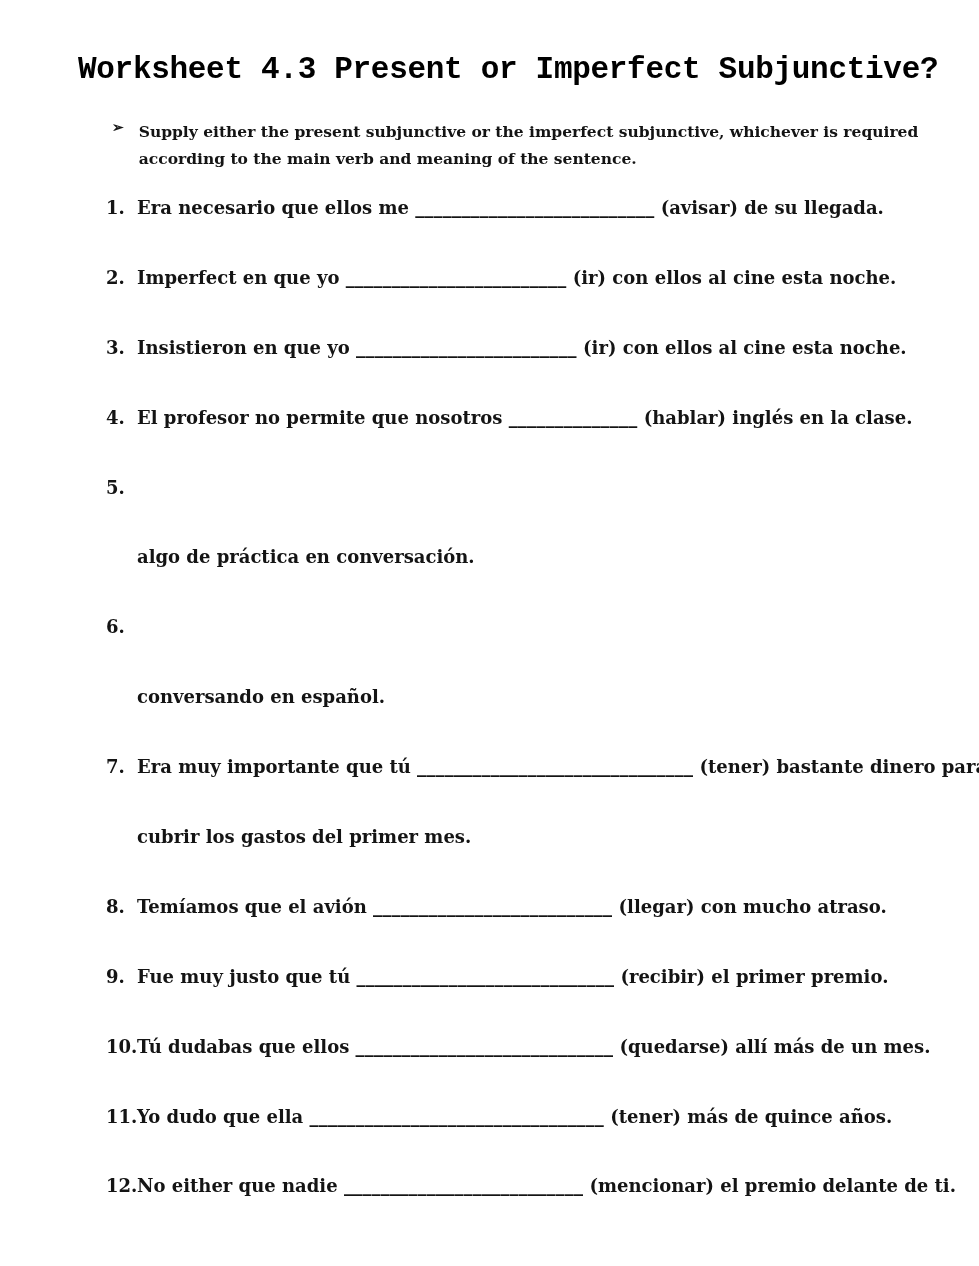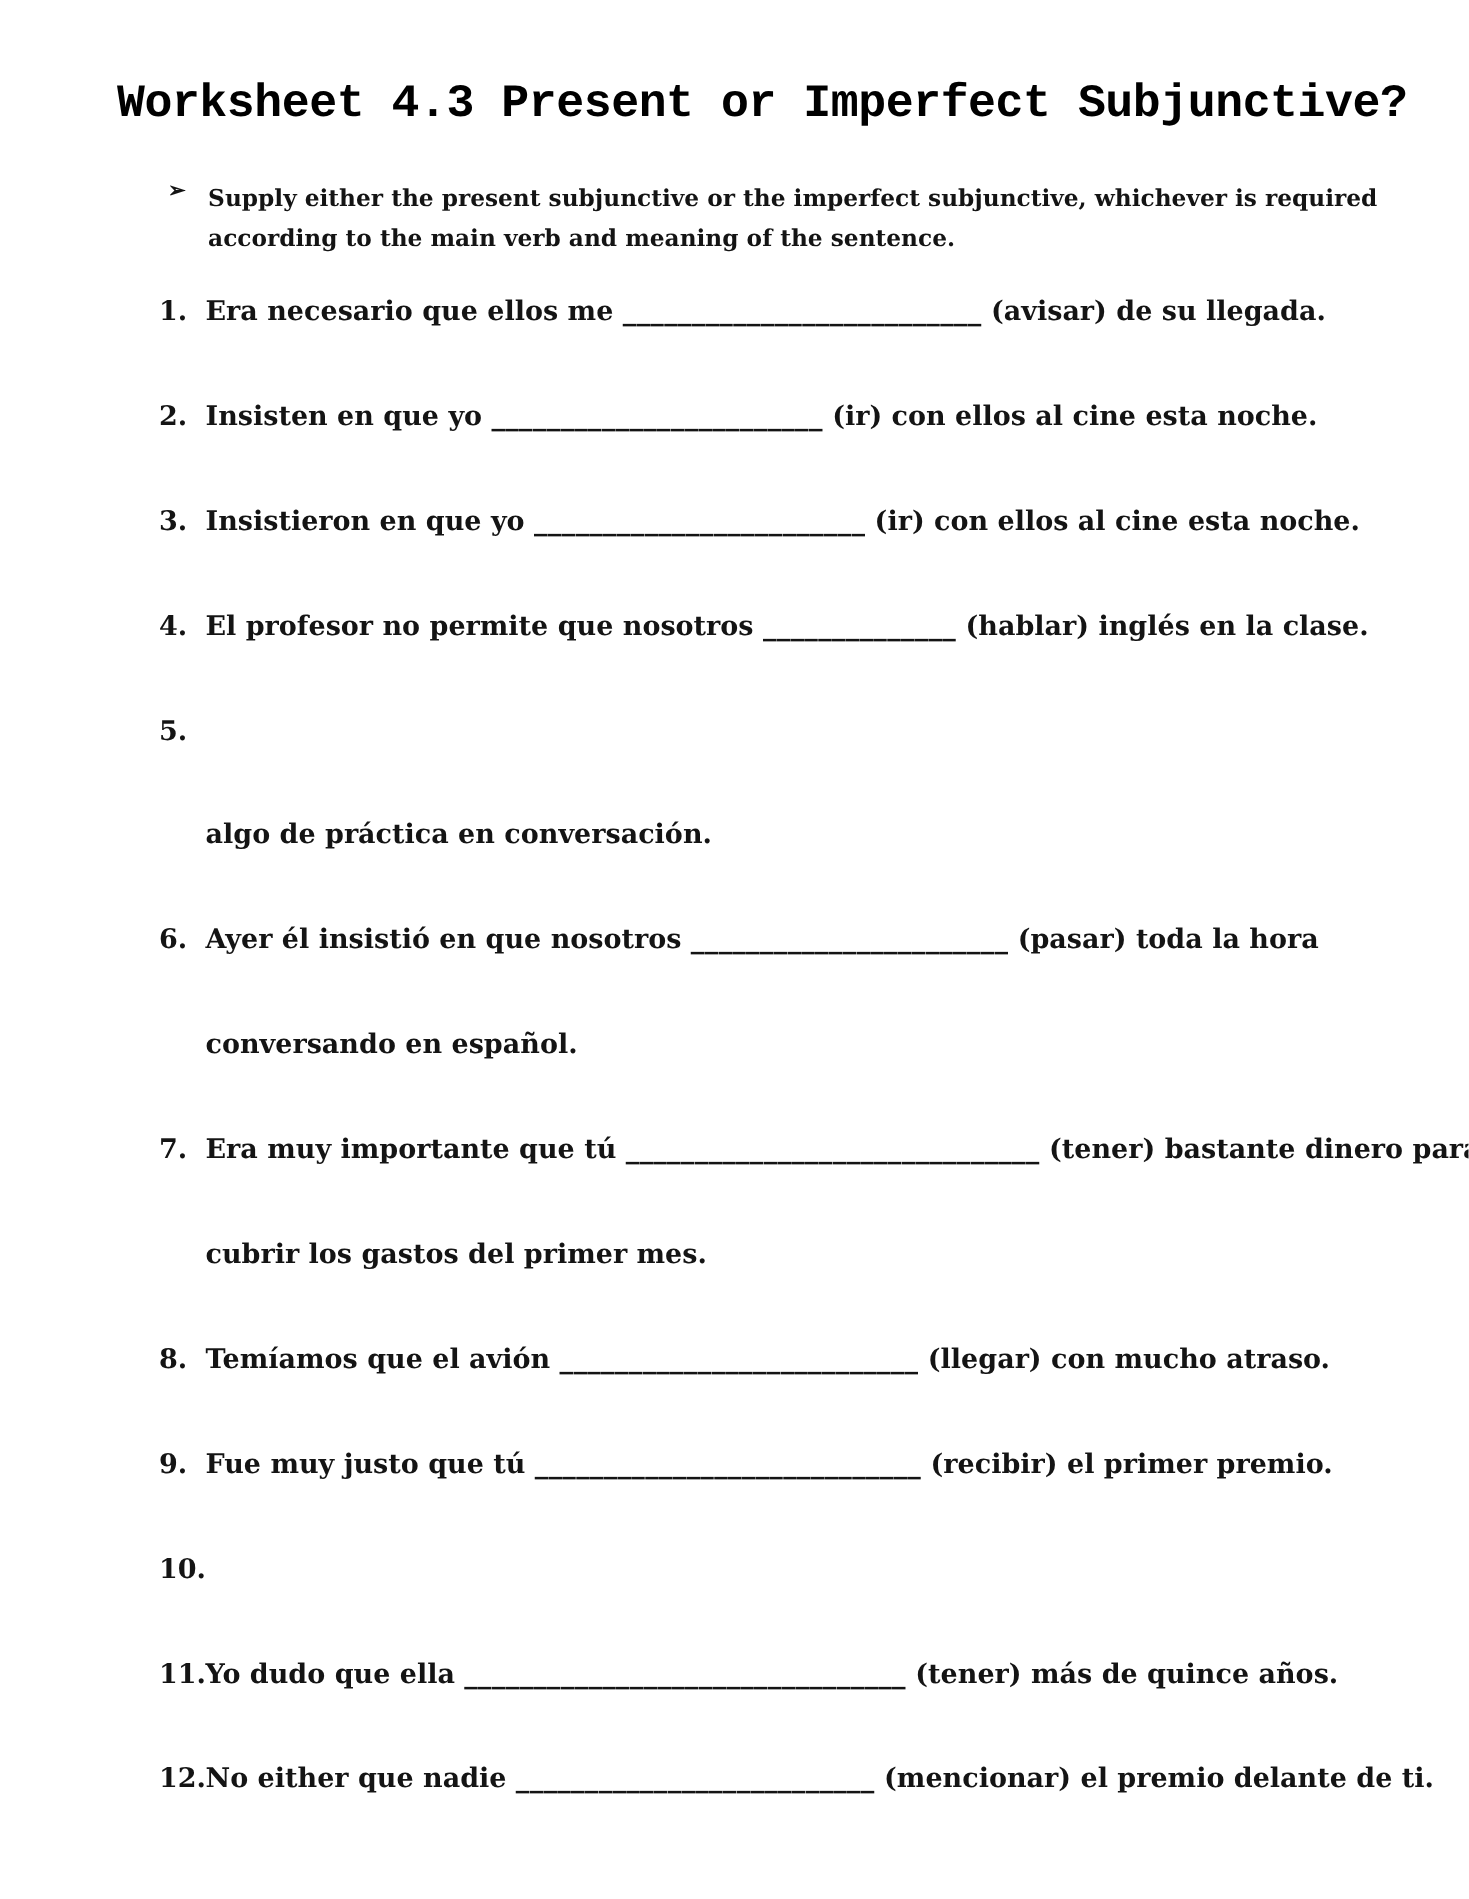--- a/index.html
+++ b/index.html
@@ -77,21 +77,21 @@
 
   <div class="exercise-list">
 
     <div class="line">
       <span class="num">1.</span>
       <span class="txt"><span>Era necesario que ellos me </span><span class="blank">__________________________</span><span> (avisar) de su llegada.</span></span>
     </div>
 
     <div class="line">
       <span class="num">2.</span>
-      <span class="txt"><span>Insisten en que yo </span><span class="blank">________________________</span><span> (ir) con ellos al cine esta noche.</span></span>
+      <span class="txt"><span>Imperfect en que yo </span><span class="blank">________________________</span><span> (ir) con ellos al cine esta noche.</span></span>
     </div>
 
     <div class="line">
       <span class="num">3.</span>
       <span class="txt"><span>Insistieron en que yo </span><span class="blank">________________________</span><span> (ir) con ellos al cine esta noche.</span></span>
     </div>
 
     <div class="line">
       <span class="num">4.</span>
       <span class="txt"><span>El profesor no permite que nosotros </span><span class="blank">______________</span><span> (hablar) inglés en la clase.</span></span>
@@ -100,21 +100,20 @@
     <div class="line">
       <span class="num">5.</span>
     </div>
     <div class="line">
       <span class="num"></span>
       <span class="txt">algo de práctica en conversación.</span>
     </div>
 
     <div class="line">
       <span class="num">6.</span>
-      <span class="txt"><span>Ayer él insistió en que nosotros </span><span class="blank">_______________________</span><span> (pasar) toda la hora</span></span>
     </div>
     <div class="line">
       <span class="num"></span>
       <span class="txt">conversando en español.</span>
     </div>
 
     <div class="line">
       <span class="num">7.</span>
       <span class="txt"><span>Era muy importante que tú </span><span class="blank">______________________________</span><span> (tener) bastante dinero para</span></span>
     </div>
@@ -128,20 +127,21 @@
       <span class="txt"><span>Temíamos que el avión </span><span class="blank">__________________________</span><span> (llegar) con mucho atraso.</span></span>
     </div>
 
     <div class="line">
       <span class="num">9.</span>
       <span class="txt"><span>Fue muy justo que tú </span><span class="blank">____________________________</span><span> (recibir) el primer premio.</span></span>
     </div>
 
     <div class="line">
       <span class="num">10.</span>
+      <span class="txt"><span>Tú dudabas que ellos </span><span class="blank">____________________________</span><span> (quedarse) allí más de un mes.</span></span>
     </div>
 
     <div class="line">
       <span class="num">11.</span>
       <span class="txt"><span>Yo dudo que ella </span><span class="blank">________________________________</span><span> (tener) más de quince años.</span></span>
     </div>
 
     <div class="line">
       <span class="num">12.</span>
       <span class="txt"><span>No either que nadie </span><span class="blank">__________________________</span><span> (mencionar) el premio delante de ti.</span></span>

